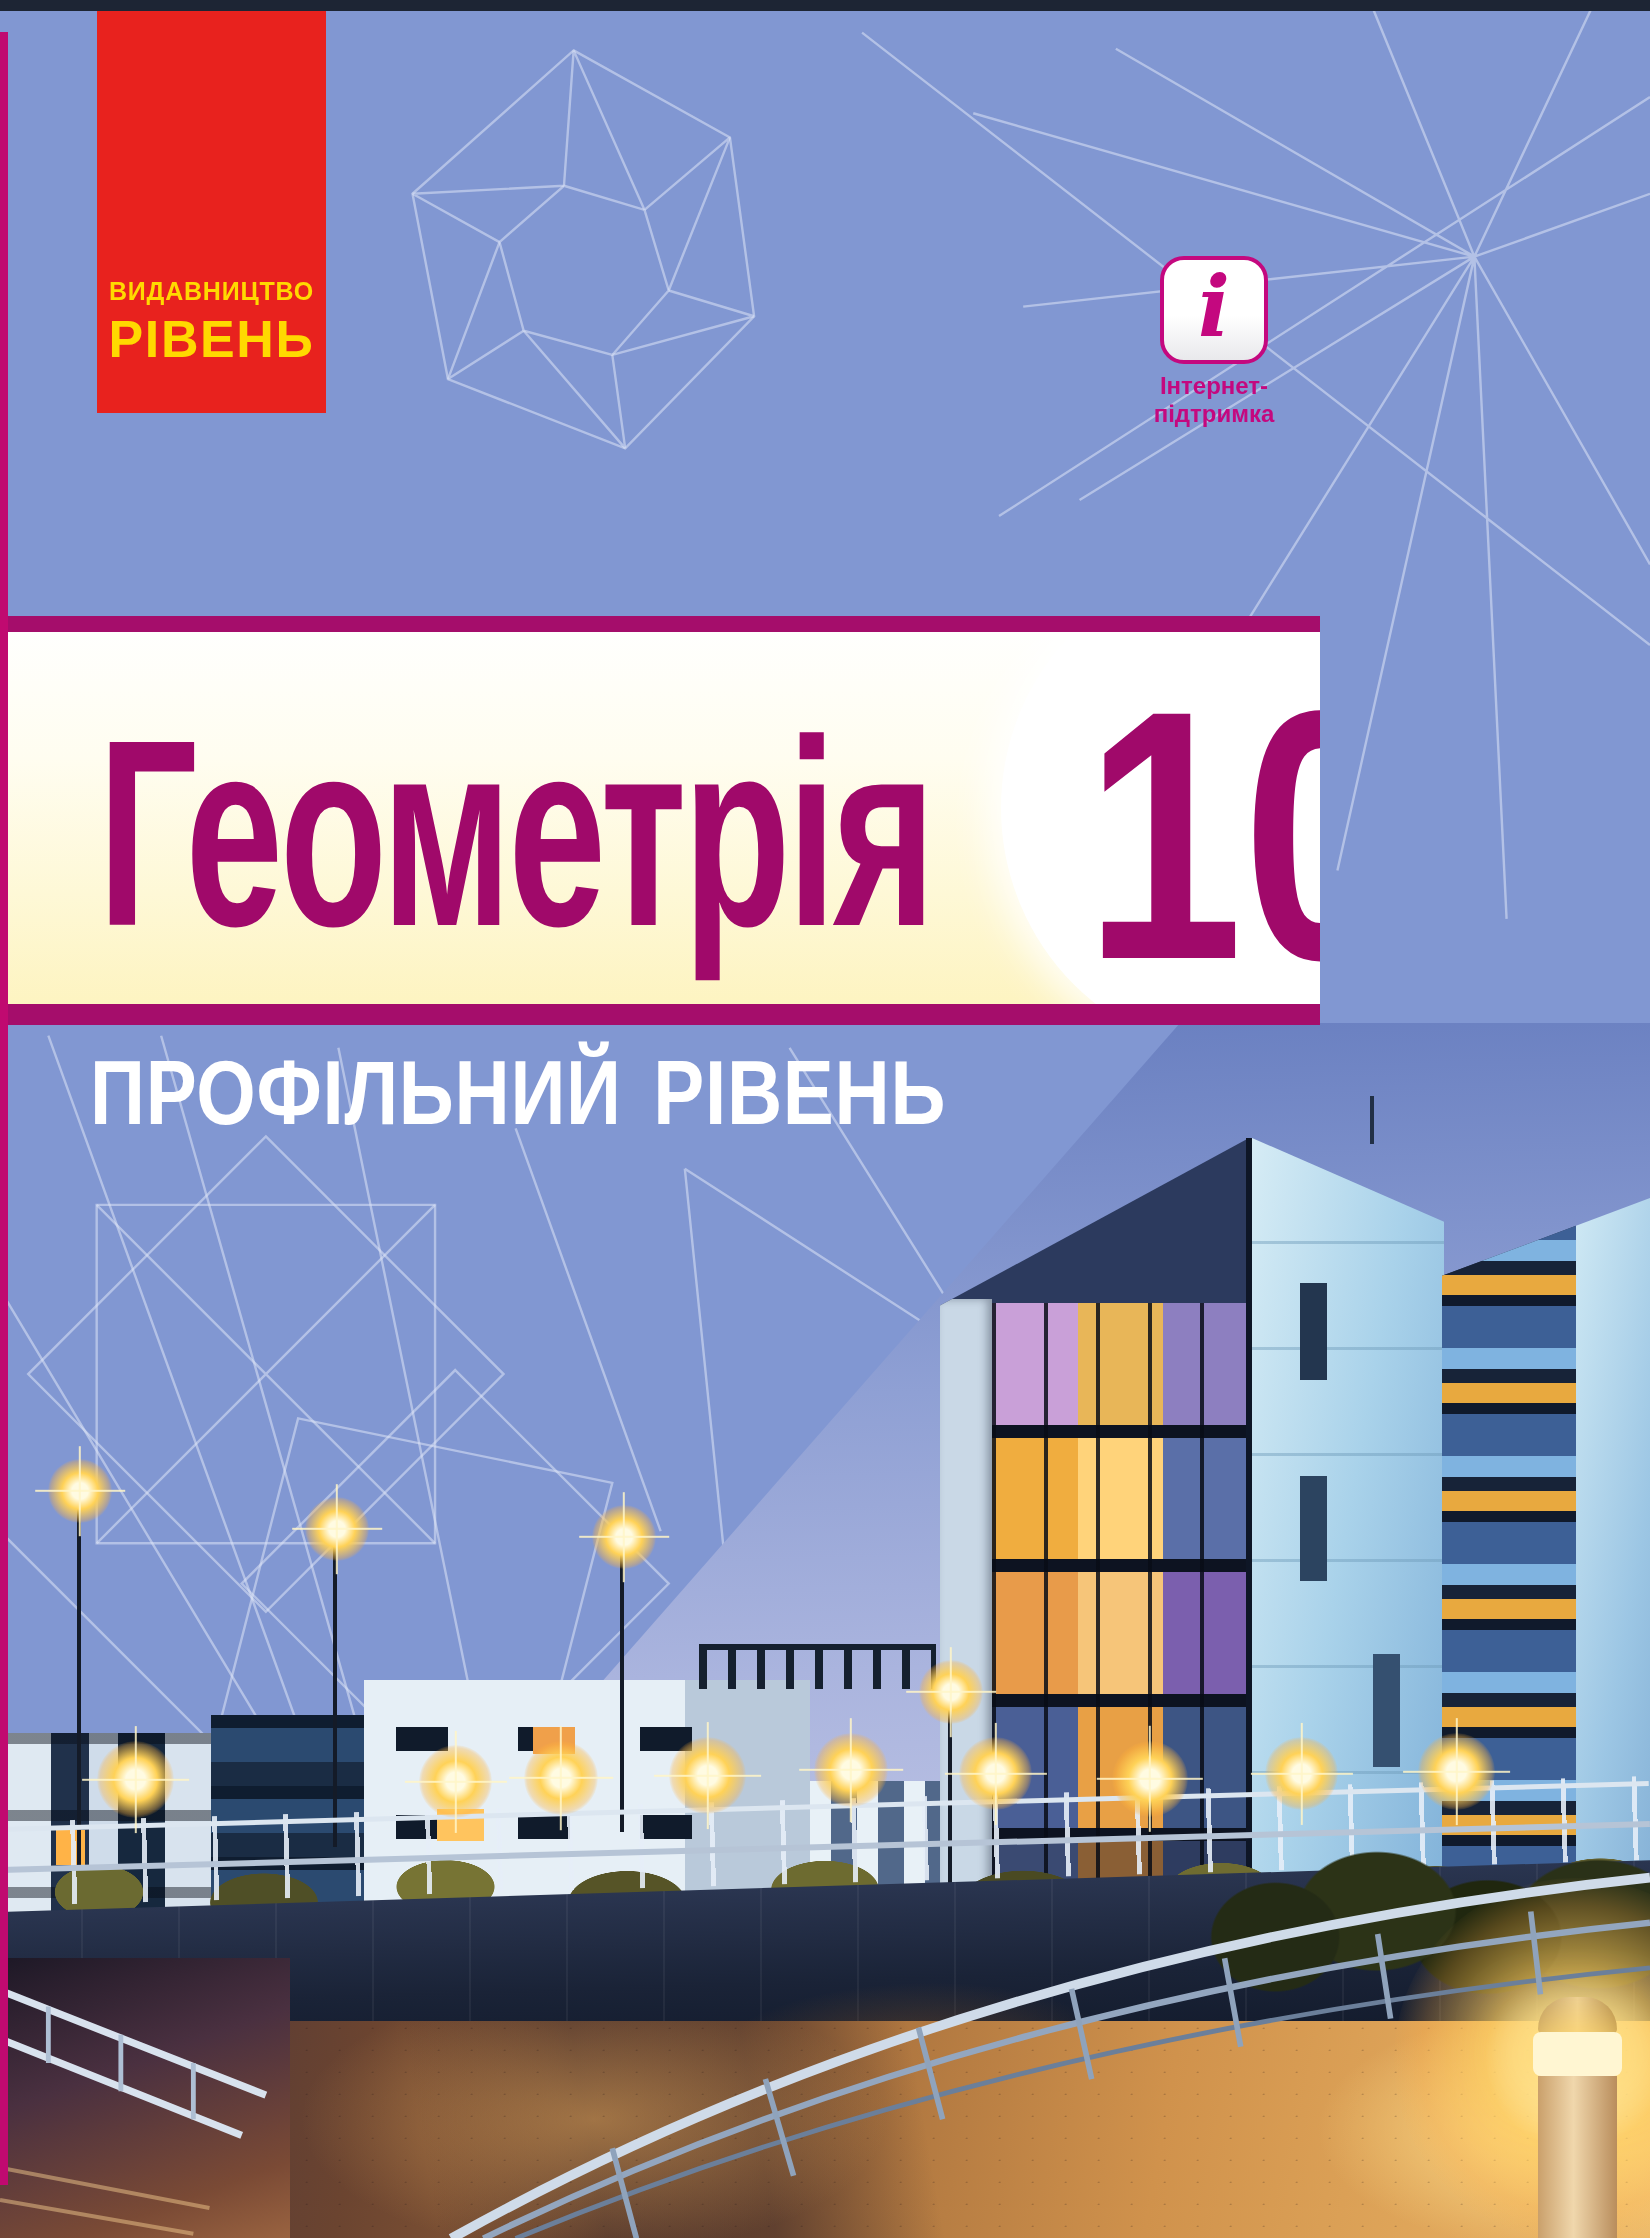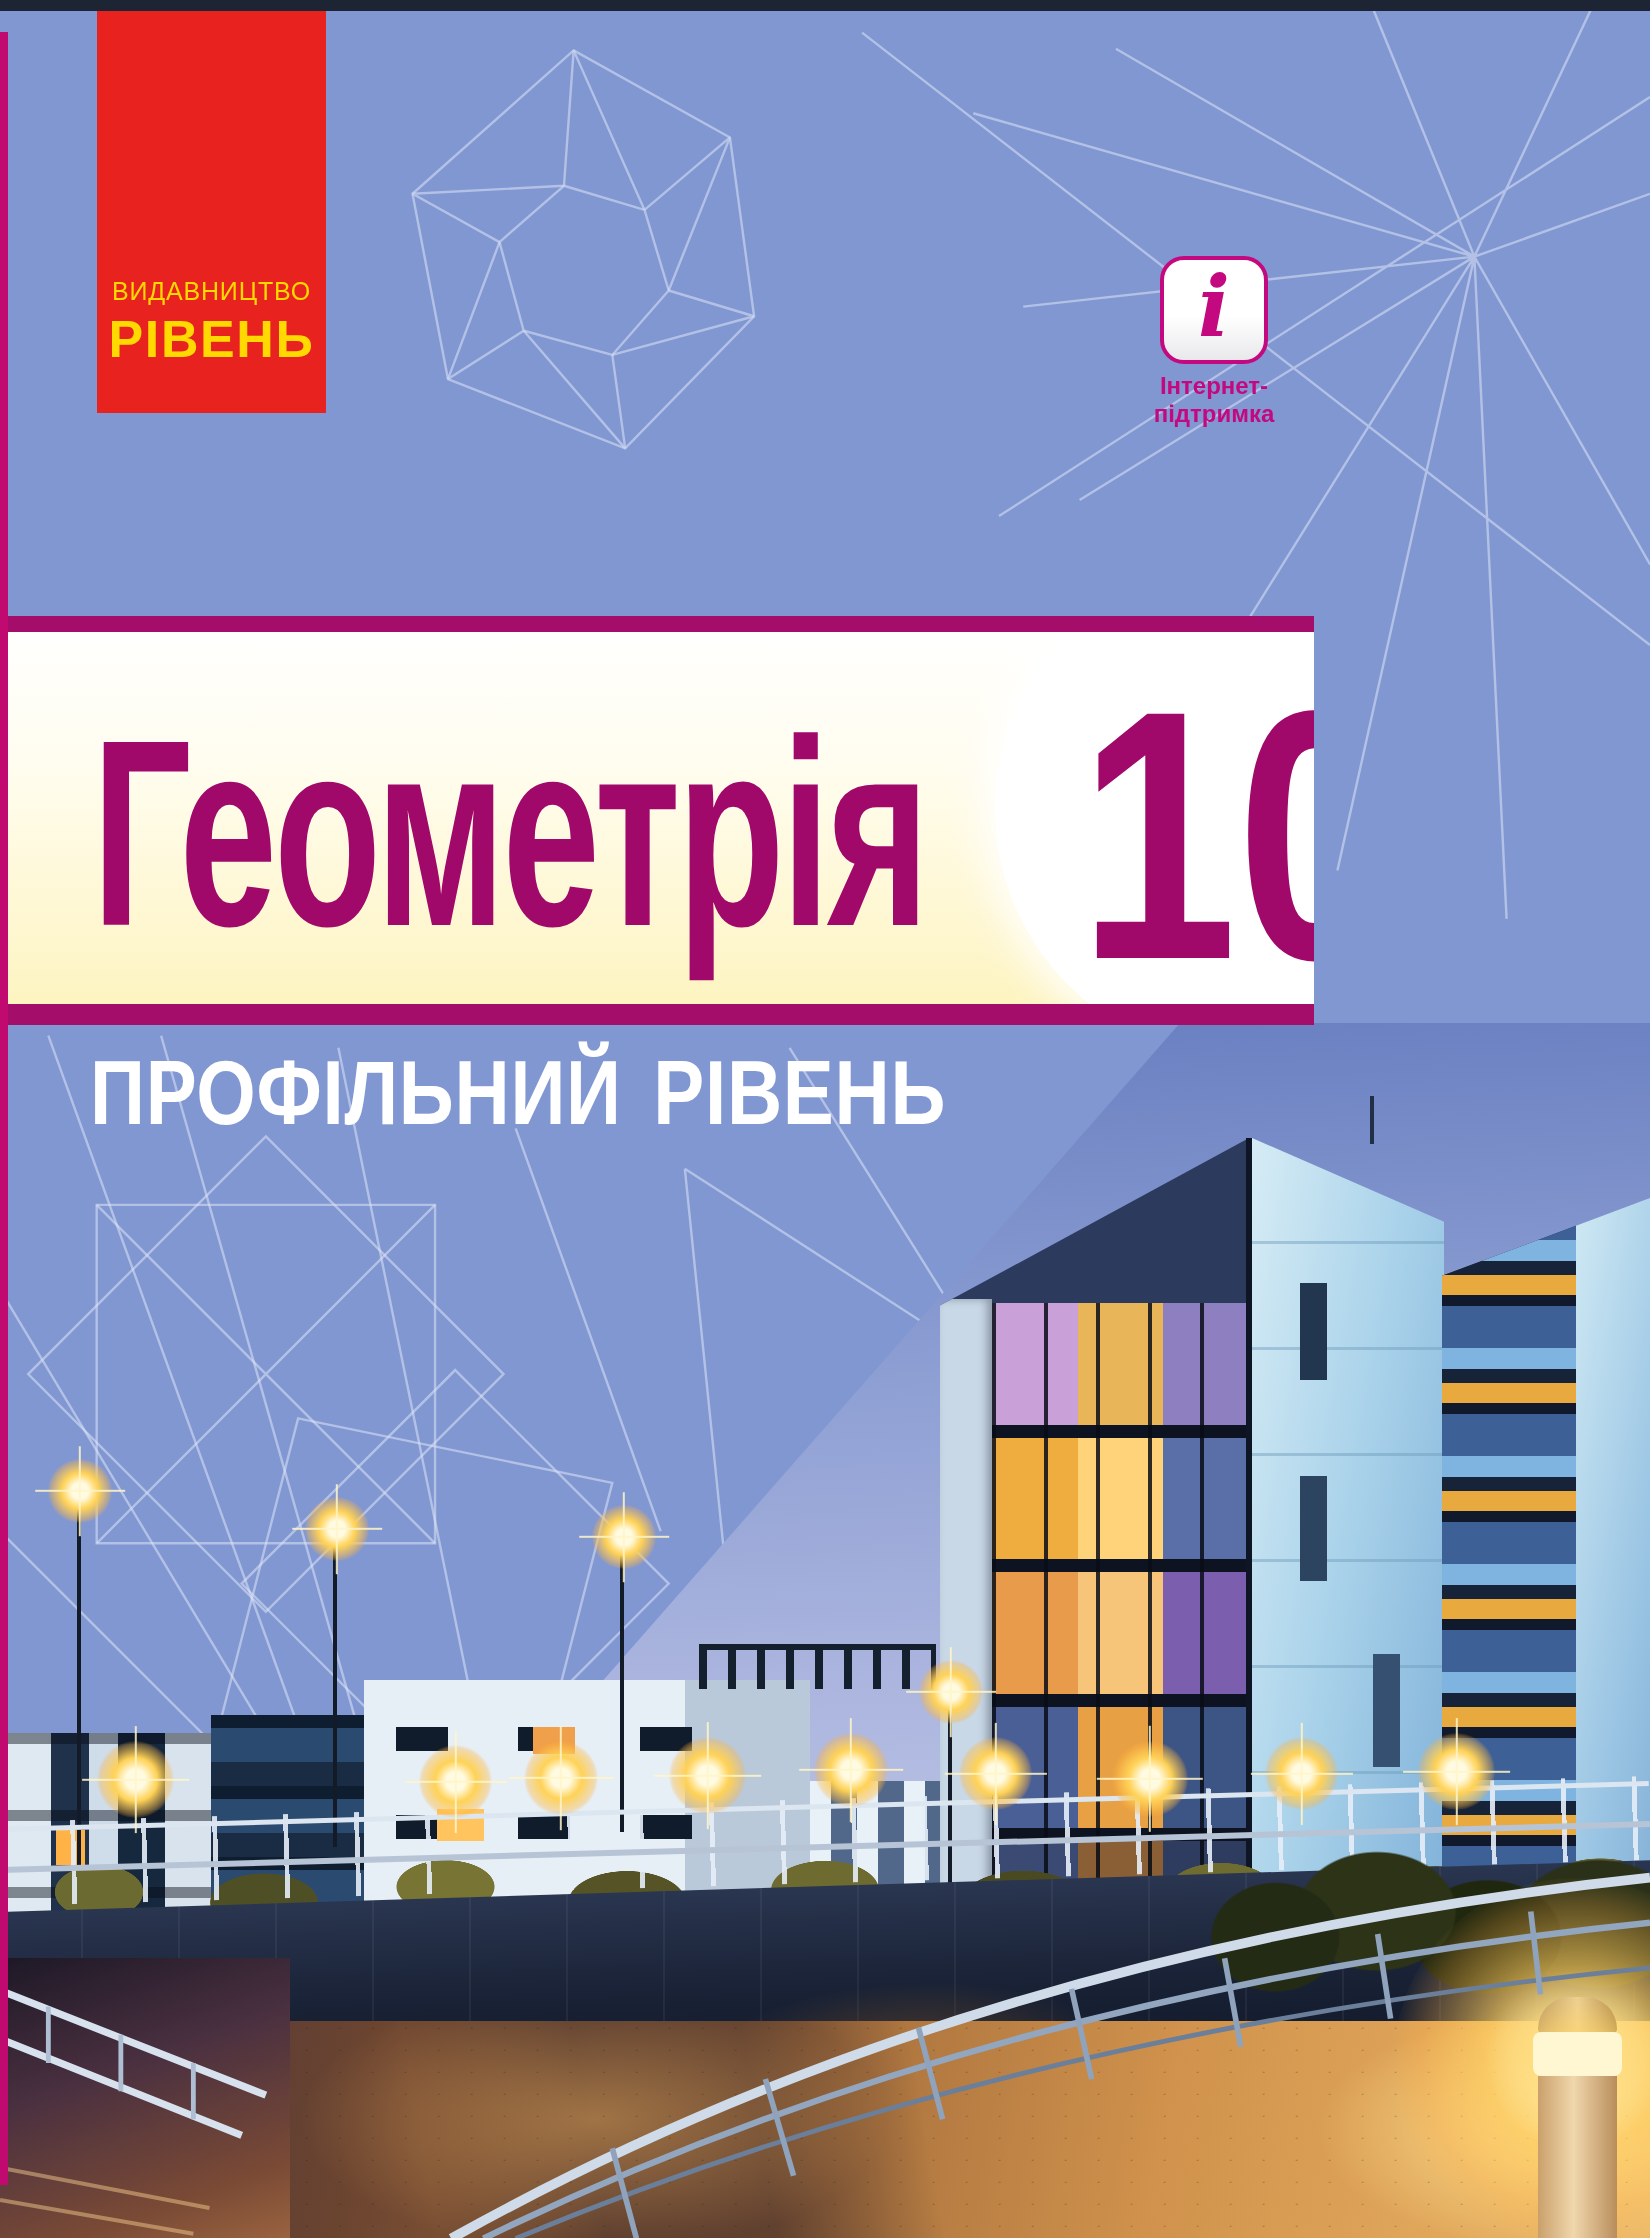--- a/index.html
+++ b/index.html
@@ -17,34 +17,34 @@
   .top-bar{left:0;top:0;width:1650px;height:11.3px;background:var(--top-bar-navy);z-index:6;}
   .edge-stripe{left:0;top:32px;width:8px;height:2153px;background:var(--edge-stripe-magenta);z-index:6;}
 
   
   .wires{left:0;top:0;z-index:1;}
 
   
   .banner{left:97px;top:0;width:229px;height:413px;background:var(--banner-red);z-index:5;
           display:flex;flex-direction:column;justify-content:flex-end;align-items:center;
           padding-bottom:44px;box-sizing:border-box;}
-  .banner-line1{color:var(--banner-yellow);font-size:25px;font-weight:normal;letter-spacing:0.8px;}
+  .banner-line1{color:var(--banner-yellow);font-size:25px;font-weight:bold;letter-spacing:0.8px;}
   .banner-line2{color:var(--banner-yellow);font-size:52px;font-weight:bold;letter-spacing:1.6px;margin-top:3.2px;}
 
   
   .badge-box{left:1160px;top:256px;width:108px;height:108px;background:linear-gradient(180deg,#ffffff 55%,#e9e9ec 100%);
              border:4px solid var(--badge-magenta);border-radius:24px;z-index:5;box-sizing:border-box;
              display:flex;align-items:center;justify-content:center;}
   .badge-i{font-family:"DejaVu Serif","Liberation Serif",serif;font-style:italic;font-weight:bold;
            font-size:84px;color:var(--badge-magenta);line-height:1;transform:translateY(-3.2px);}
   .badge-label{left:1123px;top:372px;width:182px;text-align:center;z-index:5;color:var(--badge-magenta);
                font-size:24px;font-weight:bold;line-height:1.16;}
 
   
-  .band{left:2px;top:616px;width:1312px;height:409px;z-index:4;overflow:hidden;
+  .band{left:8px;top:616px;width:1312px;height:409px;z-index:4;overflow:hidden;
         background:linear-gradient(180deg,#ffffff 0%,#fffdf0 35%,var(--band-cream) 100%);}
   .band-stripe-top{position:absolute;left:0;top:0;width:100%;height:16px;background:var(--band-stripe-magenta);z-index:3;}
   .band-stripe-bottom{position:absolute;left:0;bottom:0;width:100%;height:21px;background:var(--band-stripe-magenta);z-index:3;}
   .grade-circle{position:absolute;left:993px;top:-58px;width:500px;height:500px;border-radius:50%;
                 background:#ffffff;box-shadow:0 0 37px 14.5px rgba(255,255,255,.85);z-index:1;}
   .title-subject{position:absolute;left:90px;top:84px;font-size:266px;line-height:1;font-weight:bold;
                  color:var(--title-magenta);transform:scaleX(.66);transform-origin:left top;
                  letter-spacing:-4.8px;z-index:2;white-space:nowrap;}
   .title-grade{position:absolute;left:1077px;top:42px;font-size:355px;line-height:1;font-weight:bold;
                color:var(--title-magenta);transform:scaleX(.8);transform-origin:left top;z-index:2;}

